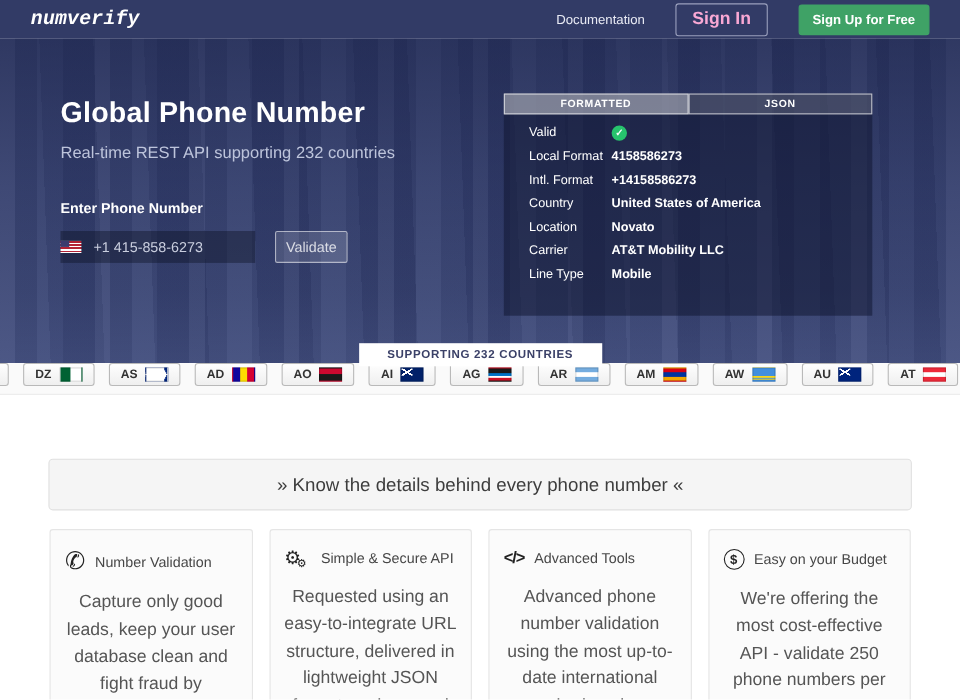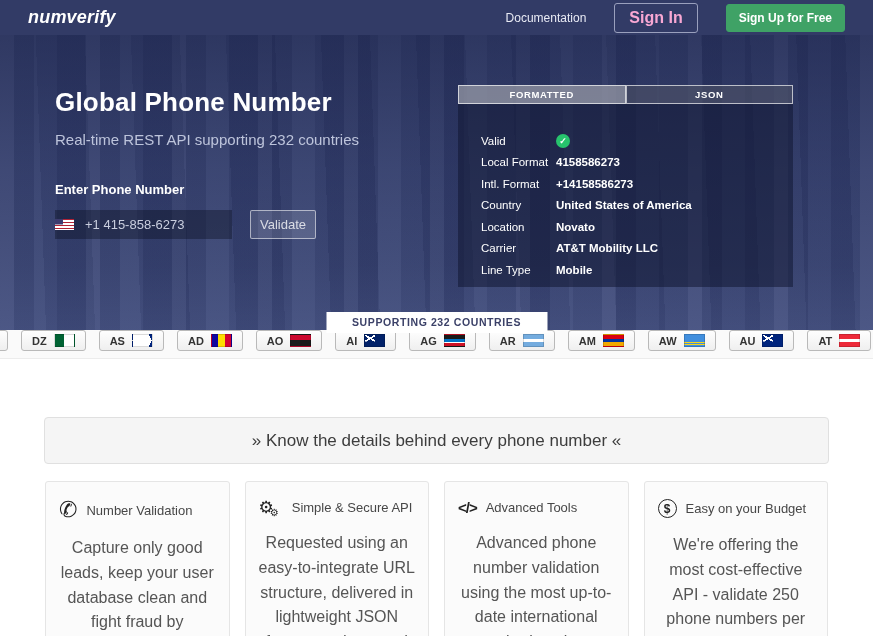--- a/index.html
+++ b/index.html
@@ -2,21 +2,21 @@
 <html><head>
 <meta charset="utf-8">
 <style>
   * { margin:0; padding:0; box-sizing:border-box; }
   html,body { width:873px; height:636px; overflow:hidden; background:#fff;
     font-family:"Liberation Sans", sans-serif; }
 
   
   .navbar { height:35px; background:#323b66; display:flex; align-items:center;
     padding:0 28px 0 28px; position:relative; z-index:10; }
-  .logo { color:#fff; font-size:18px; font-weight:bold; font-style:italic; letter-spacing:.2px; cursor:pointer; }
+  .logo { color:#fff; font-size:18px; font-weight:bold; font-style:italic; letter-spacing:.2px; cursor:pointer;font-family:Liberation Mono, monospace; }
   .nav-right { margin-left:auto; display:flex; align-items:center; gap:28px; }
   .nav-link { color:#e8eaf4; font-size:12px; cursor:pointer; }
   .btn-signin { background:transparent; border:1px solid #9aa0bd; color:#f9a8d4;
     font-size:16px; padding:5px 14px; border-radius:3px; cursor:pointer;
     font-family:inherit; font-weight:bold; }
   .btn-signup { background:#3fa266; border:1px solid #3fa266; color:#fff;
     font-size:12px; padding:6px 12px; border-radius:3px; cursor:pointer;
     font-family:inherit; font-weight:bold; }
 
   
@@ -42,21 +42,21 @@
     font-size:13px; border-radius:2px; cursor:pointer; font-family:inherit; }
 
   
   .result-panel { position:absolute; left:458px; top:50px; width:335px; height:202px;
     background:rgba(16,22,48,.52); }
   .tabs { display:flex; height:19px; }
   .tab { flex:1; display:flex; align-items:center; justify-content:center;
     font-size:9.5px; font-weight:bold; letter-spacing:.6px; color:#fff;
     border:1px solid rgba(255,255,255,.65); background:rgba(255,255,255,.16); cursor:pointer; }
   .tab.active { background:rgba(255,255,255,.42); }
-  .result-rows { padding:26px 0 0 23px; }
+  .result-rows { padding:6px 0 0 23px; }
   .result-row { display:flex; align-items:center; height:21.5px; }
   .result-label { width:75px; color:#fff; font-size:11.5px; }
   .result-value { color:#fff; font-size:11.5px; font-weight:bold; }
   .check-circle { width:14px; height:14px; border-radius:50%; background:#27c46d;
     color:#fff; font-size:9px; display:flex; align-items:center; justify-content:center;
     font-weight:bold; }
 
   
   .badge { position:absolute; left:50%; transform:translateX(-50%); bottom:-3px;
     background:#fff; height:21px; line-height:21px; padding:0 26px; z-index:6;

